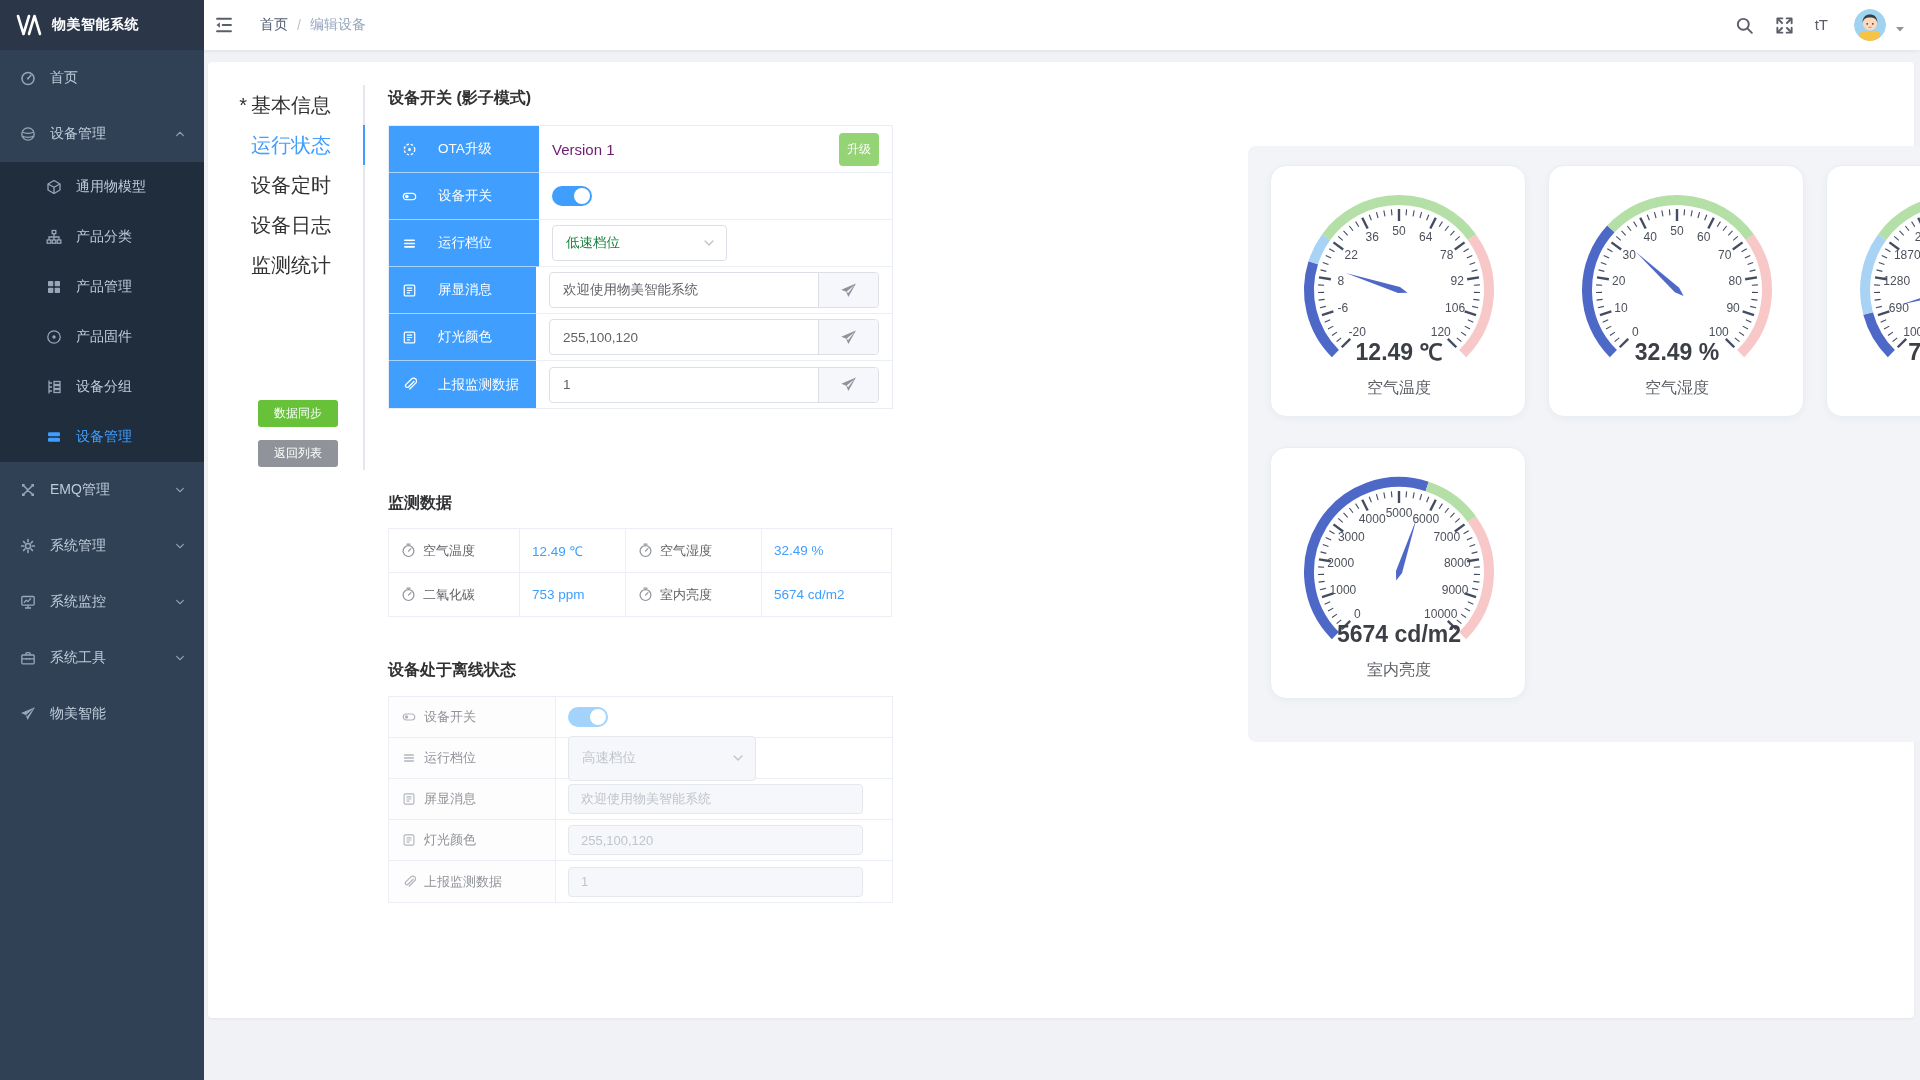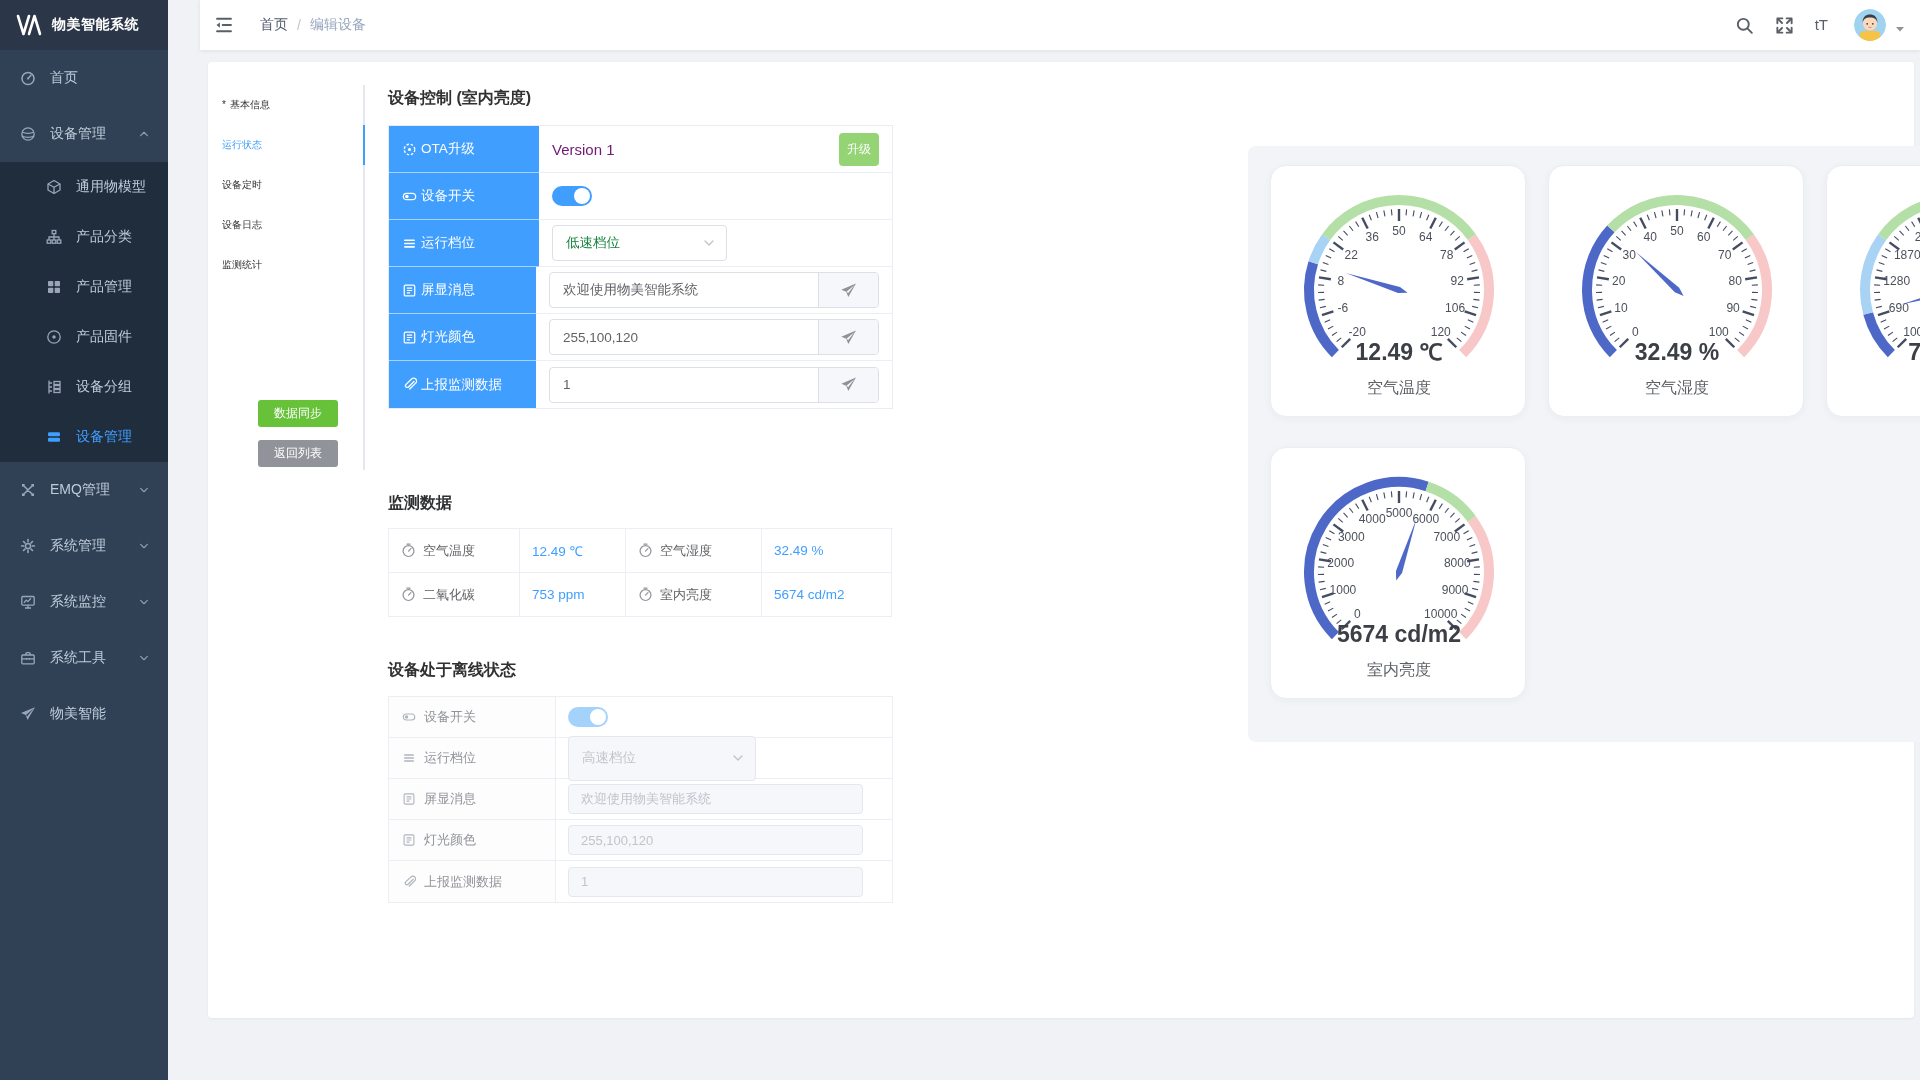--- a/index.html
+++ b/index.html
@@ -2,21 +2,21 @@
 <html><head>
 <meta charset="utf-8">
 <style>
   * { box-sizing: border-box; margin: 0; padding: 0; }
   html,body { width:1920px; height:1080px; }
   body { font-family:"Liberation Sans", sans-serif; background:#f0f2f5; overflow:hidden; position:relative; }
   .ic { display:inline-flex; align-items:center; justify-content:center; }
   .ic svg { display:block; }
 
   
-  .sidebar { position:absolute; left:0; top:0; width:168px; height:1080px; background:#304156; z-index:5; }
+  .sidebar { position:absolute; left:0; top:0; width:204px; height:1080px; background:#304156; z-index:5; }
   .logo { height:50px; background:#2b3648; display:flex; align-items:center; padding:0 0 0 16px; gap:10px; }
   .logo-title { color:#fff; font-weight:bold; font-size:14px; letter-spacing:.5px; }
   .menu-item { height:56px; display:flex; align-items:center; padding:0 18px 0 20px; color:#bfcbd9; font-size:14px; cursor:pointer; }
   .menu-item .ic { width:16px; height:16px; margin-right:14px; color:#9aa6b8; flex:none; }
   .menu-item .mi-label { flex:1; white-space:nowrap; }
   .menu-item .chev { margin-left:auto; margin-right:0; width:12px; height:12px; color:#8f9bb0; }
   .submenu { background:#1f2d3d; }
   .submenu .menu-item { height:50px; padding-left:46px; }
   .menu-item.active { color:#409eff; }
   .menu-item.active .ic { color:#409eff; }
@@ -35,37 +35,37 @@
   .avatar-wrap { display:flex; align-items:center; gap:8px; cursor:pointer; margin-left:6px; }
   .avatar { width:32px; height:32px; border-radius:50%; overflow:hidden; }
   .caret { width:12px; height:12px; color:#909399; margin-top:8px; }
 
   
   .card { position:absolute; left:208px; top:62px; width:1706px; height:956px; background:#fff;
           border-radius:4px; box-shadow:0 1px 3px rgba(0,0,0,.05); }
 
   
   .tabs { position:absolute; left:14px; top:23px; width:143px; height:385px; border-right:2px solid #e4e7ed; }
-  .tab-item { height:40px; line-height:40px; text-align:left; padding-right:0; font-size:10px; color:#303133; cursor:pointer; position:relative; white-space:nowrap; }
+  .tab-item { height:40px; line-height:40px; text-align:right; padding-right:32px; font-size:20px; color:#303133; cursor:pointer; position:relative; white-space:nowrap; }
   .tab-item.active { color:#409eff; }
   .tab-item.active::after { content:''; position:absolute; right:-2px; top:0; width:2px; height:40px; background:#409eff; }
   .tab-item .req { margin-right:4px; color:#303133; }
 
   .side-btn { position:absolute; left:50px; width:80px; height:27px; border:none; border-radius:3px;
               color:#fff; font-size:12px; font-family:inherit; cursor:pointer; }
   .btn-sync { top:338px; background:#67c23a; }
   .btn-back { top:378px; background:#909399; }
 
   
   .center { position:absolute; left:180px; top:26px; width:505px; }
   .sec-title { font-size:16px; font-weight:bold; color:#303133; }
 
   .ctl-table { margin-top:16px; border:1px solid #e9edf3; }
   .ctl-row { display:flex; height:47px; }
-  .ctl-label { width:150px; background:#409eff; color:#fff; display:flex; align-items:center; gap:4px;
+  .ctl-label { width:150px; background:#409eff; color:#fff; display:flex; align-items:center; gap:21px;
                padding-left:13px; font-size:13.5px; border-bottom:1px solid rgba(255,255,255,.55); }
   .ctl-label .ic { width:15px; height:15px; color:#fff; flex:none; }
   .ctl-row:last-child .ctl-label { border-bottom:none; }
   .ctl-value { flex:1; display:flex; align-items:center; padding:0 13px; background:#fff; border-bottom:1px solid #ebeef5; }
   .ctl-row:last-child .ctl-value { border-bottom:none; }
   .ver-text { font-size:15px; color:#701a75; }
   .btn-upgrade { margin-left:auto; background:#95d475; color:#fff; border:none; border-radius:4px;
                  font-size:12px; padding:8px 8px; font-family:inherit; cursor:not-allowed; }
 
   .toggle { width:40px; height:20px; border-radius:10px; background:#409eff; position:relative; cursor:pointer; flex:none; }
@@ -345,21 +345,21 @@
       <div class="tab-item active">运行状态</div>
       <div class="tab-item">设备定时</div>
       <div class="tab-item">设备日志</div>
       <div class="tab-item">监测统计</div>
     </div>
 
   <button class="side-btn btn-sync">数据同步</button>
   <button class="side-btn btn-back">返回列表</button>
 
   <section class="center">
-    <h2 class="sec-title">设备控制 (室内亮度)</h2>
+    <h2 class="sec-title">设备开关 (影子模式)</h2>
     <div class="ctl-table" id="ctl-table">
         <div class="ctl-row">
           <div class="ctl-label">
             <span class="ic ">
               <svg viewBox="0 0 16 16" width="100%" height="100%" fill="none" stroke="currentColor" stroke-width="1.5">
                 <circle cx="8" cy="8" r="5.6" stroke-dasharray="2.6 1.9"></circle>
                 <circle cx="8" cy="8" r="1.6" fill="currentColor" stroke="none"></circle>
               </svg>
             </span>
             <span>OTA升级</span>

